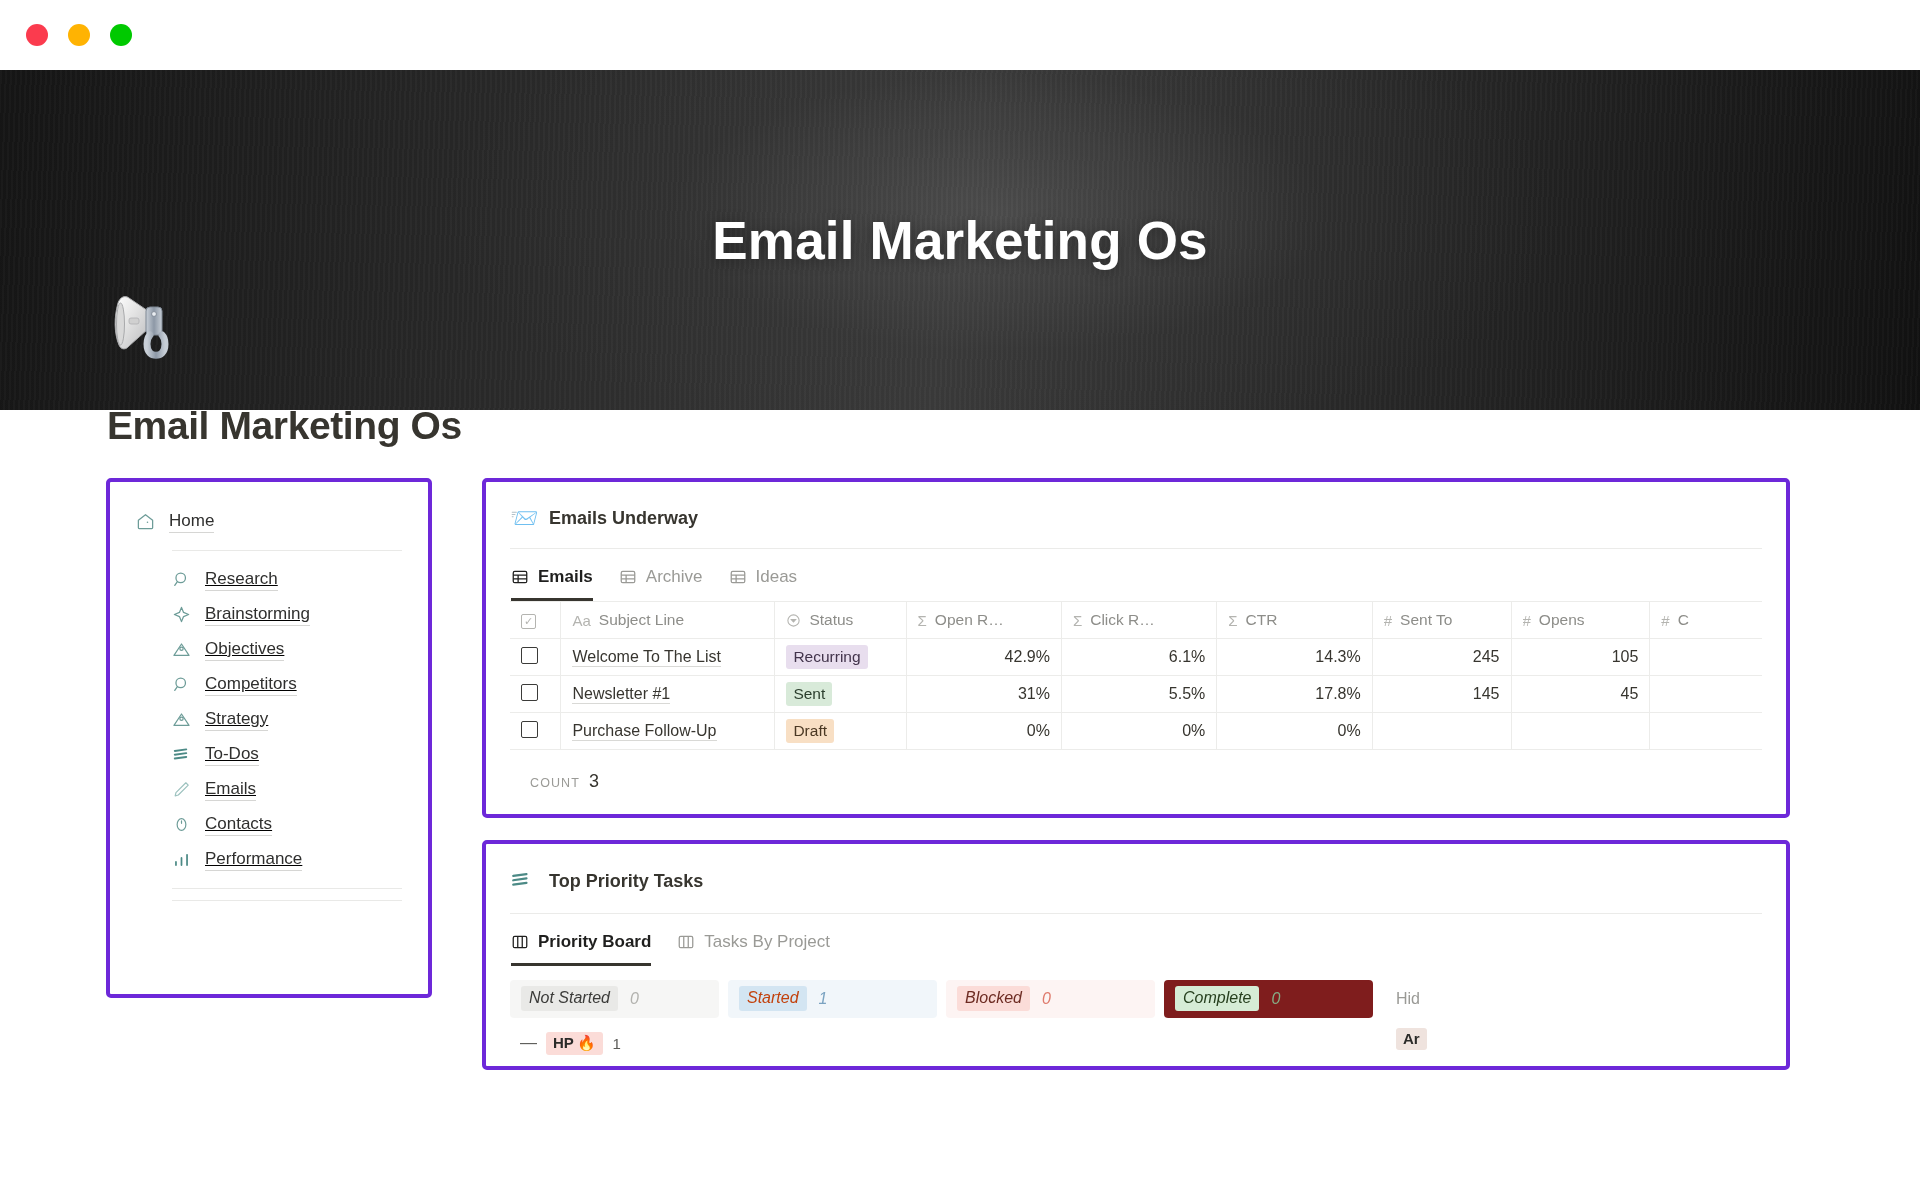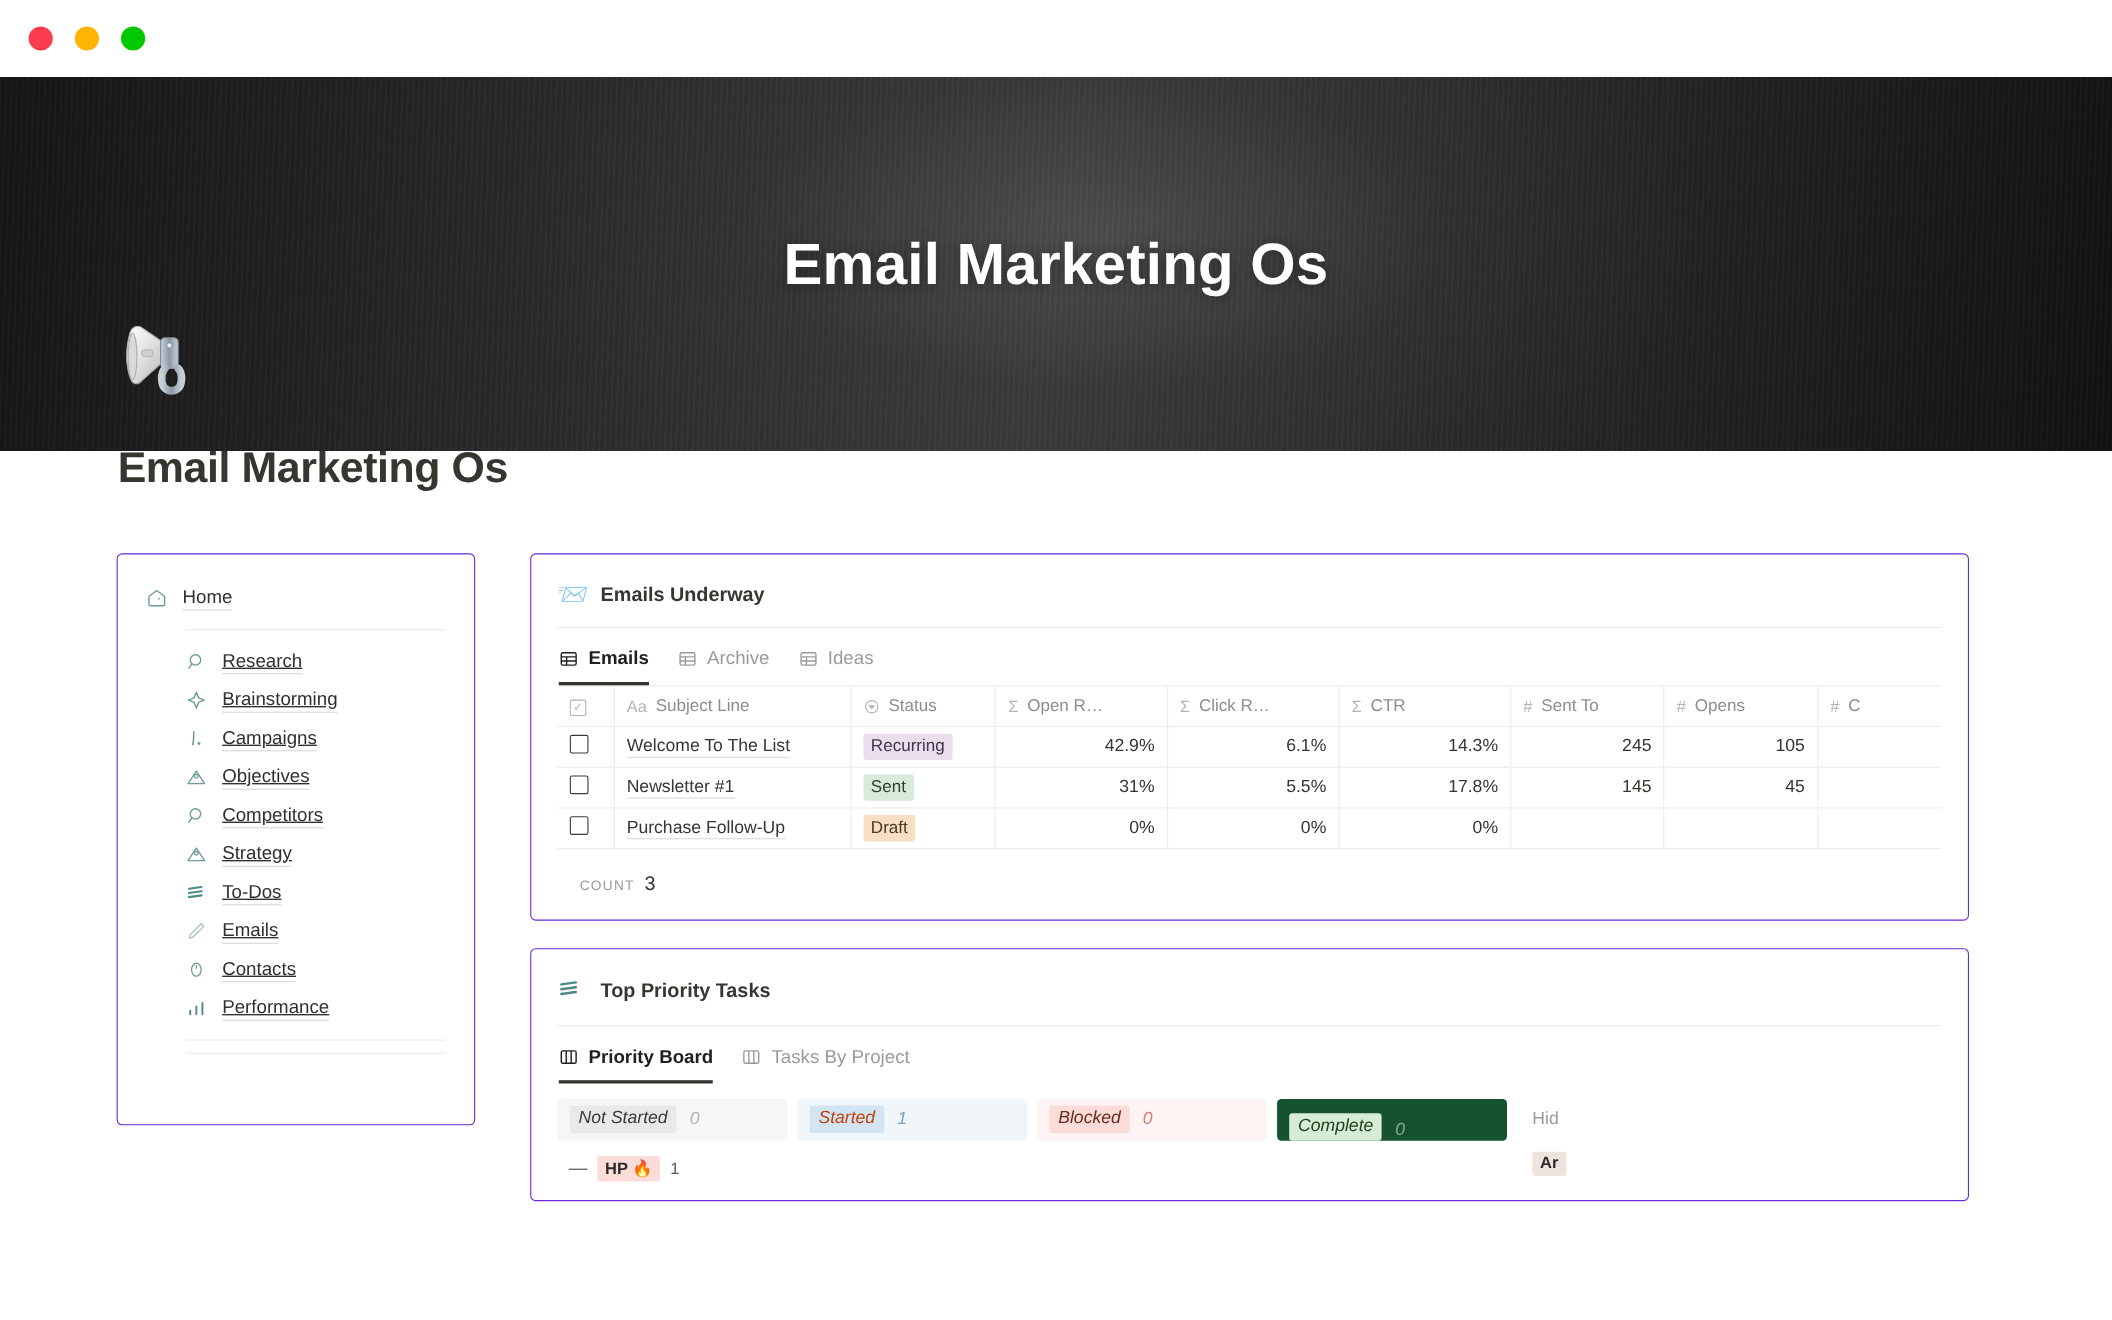--- a/index.html
+++ b/index.html
@@ -59,23 +59,22 @@
     font-size: 39px; font-weight: 700; color: #37352f;
     letter-spacing: -.4px;
   }
 
   
   .content { position: absolute; left: 0; top: 478px; width: 1920px; }
 
   
   .card {
     background: #fff;
-    border: 1px solid #6d28d9;
+    border: 4px solid #6d28d9;
     border-radius: 5px;
-    margin-top: 25px;
   }
   .sidebar-card {
     position: absolute; left: 106px; top: 0;
     width: 326px; height: 520px;
     padding: 22px 26px 10px 26px;
     overflow: hidden;
   }
   .nav-row {
     display: flex; align-items: center;
     height: 35px; gap: 14px;
@@ -186,21 +185,21 @@
   .board-cnt { font-size: 16px; }
   .c-notstarted .board-col-head { background: #f6f6f5; }
   .c-notstarted .board-pill { background: #e9e9e7; color: #3a3a38; }
   .c-notstarted .board-cnt { color: #b2b2ae; }
   .c-started .board-col-head { background: #f1f6fa; }
   .c-started .board-pill { background: #d3e5f2; color: #c2410c; }
   .c-started .board-cnt { color: #7ba3c1; }
   .c-blocked .board-col-head { background: #fdf4f3; }
   .c-blocked .board-pill { background: #fbdcd8; color: #6d2b22; }
   .c-blocked .board-cnt { color: #df7a6c; }
-  .c-complete .board-col-head { background: #14532d; align-items: flex-end; }
+  .c-complete .board-col-head { background: #7f1d1d; }
   .c-complete .board-pill { background: #d6ecd6; color: #27401f; }
   .c-complete .board-cnt { color: #86ad86; }
   .board-hidden { flex: 0 0 120px; padding-left: 14px; }
   .hidden-lbl { font-size: 16px; color: #9a9a96; height: 38px; display: flex; align-items: center; }
   .board-card-stub { margin-top: 14px; padding-left: 10px; }
   .stub-row { display: flex; align-items: center; gap: 9px; }
   .stub-dash { color: #5b5b58; font-size: 17px; }
   .hp-badge {
     background: #fbdcd8; color: #2b2b29; font-weight: 700; font-size: 15px;
     border-radius: 3px; padding: 2px 7px 3px;
@@ -279,29 +278,20 @@
 
     <div class="nav-row sub">
       <span class="nav-ico">
         <svg width="19" height="19" viewBox="0 0 24 24" fill="none" stroke="#6d9c98" stroke-width="1.6" stroke-linejoin="round">
           <path d="M12 3 L14.6 9.4 L21 12 L14.6 14.6 L12 21 L9.4 14.6 L3 12 L9.4 9.4 Z"></path>
         </svg>
       </span>
       <span class="nav-label">Brainstorming</span>
     </div>
 
-    <div class="nav-row sub">
-      <span class="nav-ico">
-        <svg width="19" height="19" viewBox="0 0 24 24" fill="none" stroke="#6d9c98" stroke-width="1.8" stroke-linecap="round">
-          <path d="M9 4 C9 9 9 14 8 19"></path>
-          <circle cx="15" cy="17.5" r="1.7" fill="#6d9c98" stroke="none"></circle>
-        </svg>
-      </span>
-      <span class="nav-label">Campaigns</span>
-    </div>
 
     <div class="nav-row sub">
       <span class="nav-ico">
         <svg width="19" height="19" viewBox="0 0 24 24" fill="none" stroke="#6d9c98" stroke-width="1.5" stroke-linejoin="round">
           <path d="M2.5 19.5 L12 5 L21.5 19.5 Z"></path>
             <circle cx="12" cy="11" r="2.1"></circle>
         </svg>
       </span>
       <span class="nav-label">Objectives</span>
     </div>

